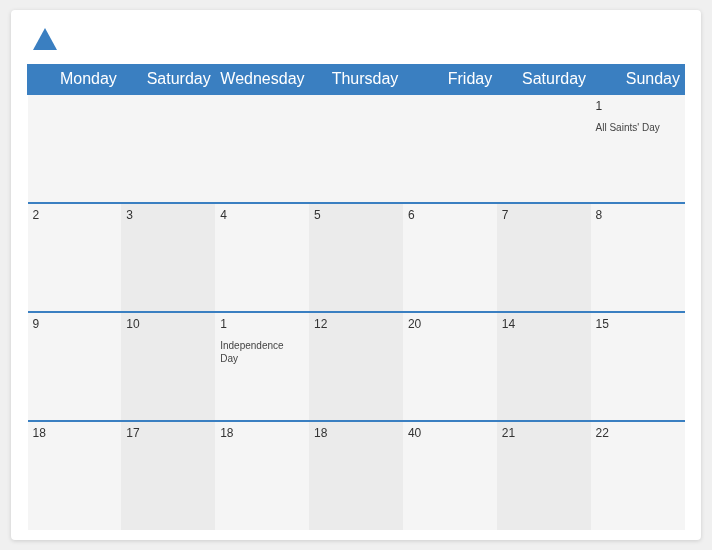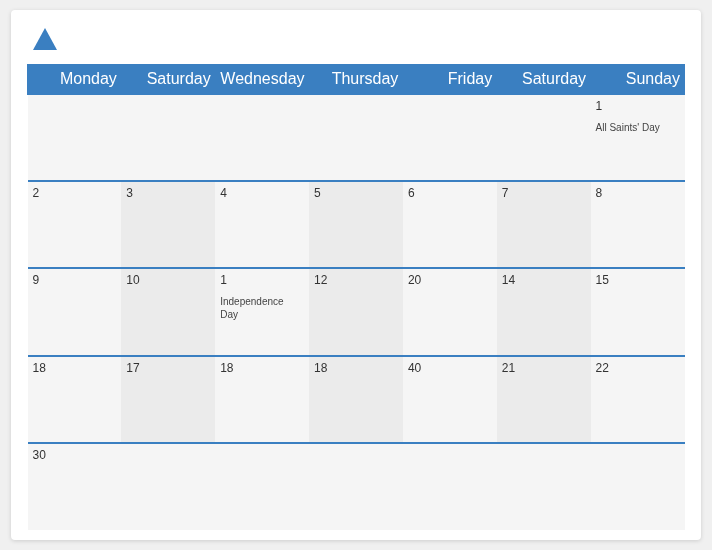--- a/index.html
+++ b/index.html
@@ -209,26 +209,15 @@
           <td>
             <div class="day-num">40</div>
           </td>
           <td>
             <div class="day-num">21</div>
           </td>
           <td>
             <div class="day-num">22</div>
           </td>
         </tr>
-        <tr>
-          <td>
-            <div class="day-num">30</div>
-          </td>
-          <td class="empty"></td>
-          <td class="empty"></td>
-          <td class="empty"></td>
-          <td class="empty"></td>
-          <td class="empty"></td>
-          <td class="empty"></td>
-        </tr>
       </tbody>
   </table>
 </div>
 
 </body></html>

